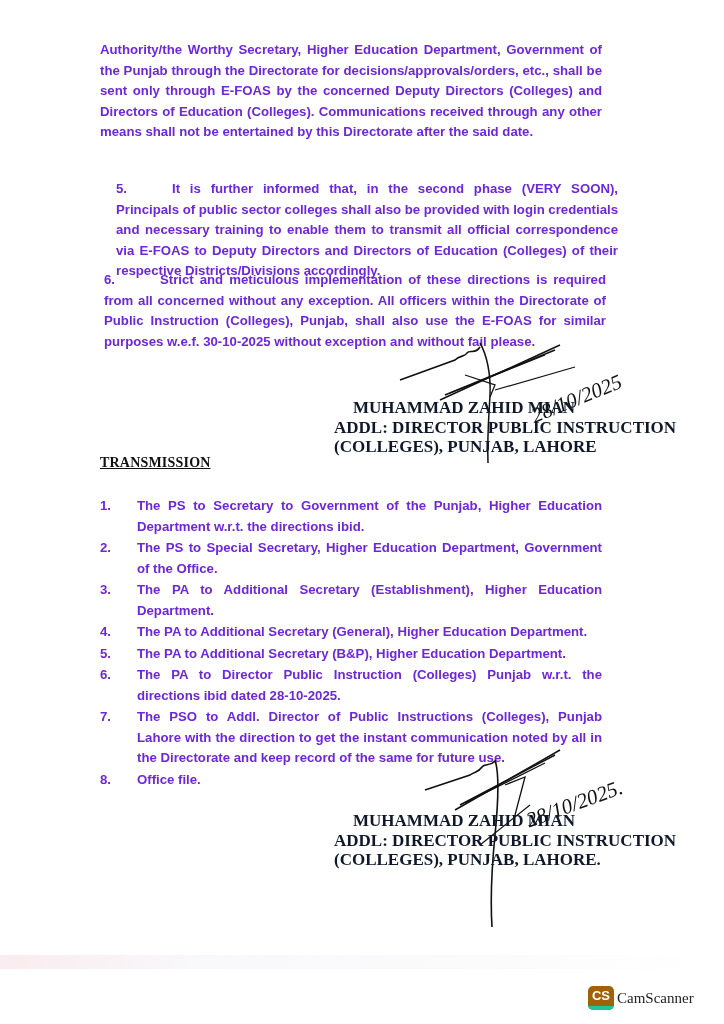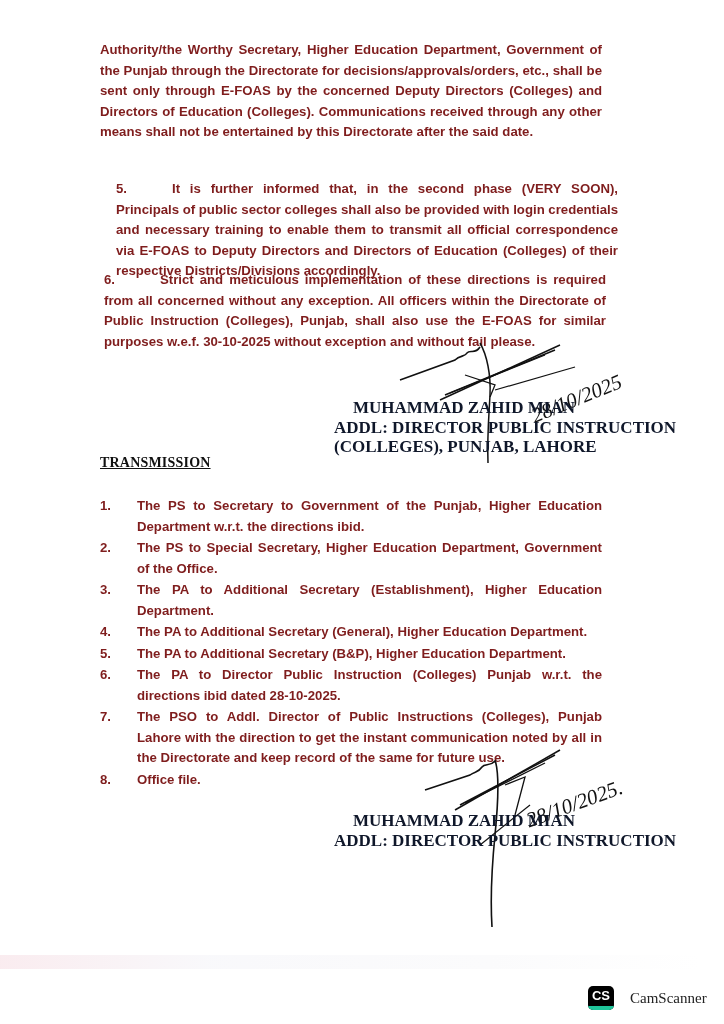--- a/index.html
+++ b/index.html
@@ -5,21 +5,21 @@
     html, body { margin: 0; padding: 0; }
     body {
       width: 724px; height: 1024px; overflow: hidden;
       background: #ffffff; position: relative;
       color: #111111;
     }
     .page { position: absolute; left: 0; top: 0; width: 724px; height: 1024px; }
     .body-text {
       font-family: "Liberation Sans", sans-serif;
       font-size: 13.2px; font-weight: bold; line-height: 20.5px;
-      color: #7f1d1d;
+      color: #6d28d9;
     }
     .para { position: absolute; left: 100px; width: 502px; text-align: justify; }
     .para .num { display: inline-block; width: 56px; }
     .sig-block {
       position: absolute; font-family: "Liberation Serif", serif;
       font-weight: bold; font-size: 17px; line-height: 19.5px; color: #0f172a;
       text-align: center;
     }
     .sig-block div { white-space: nowrap; }
     .heading {
@@ -30,31 +30,31 @@
     .list { position: absolute; left: 100px; width: 502px; }
     .li { display: flex; margin-bottom: 1px; }
     .li .n { width: 37px; flex: 0 0 37px; }
     .li .t { flex: 1; text-align: justify; }
     .signature { position: absolute; pointer-events: none; }
     .cs-logo {
       position: absolute; left: 588px; top: 986px;
       display: flex; align-items: center;
     }
     .cs-badge {
-      width: 26px; height: 24px; border-radius: 5px; background: #000000;
+      width: 26px; height: 24px; border-radius: 5px; background: #a16207;
       position: relative; overflow: hidden;
       font-family: "Liberation Sans", sans-serif; font-weight: bold;
       color: #fff; font-size: 13px; text-align: center; line-height: 20px;
     }
     .cs-badge::after {
       content: ""; position: absolute; left: 0; right: 0; bottom: 0; height: 4px;
       background: #1fc59a;
     }
     .cs-text {
-      margin-left: 16px; font-family: "Liberation Serif", serif;
+      margin-left: 3px; font-family: "Liberation Serif", serif;
       font-size: 15px; color: #222;
     }
     .faint {
       position: absolute; left: 0; top: 955px; width: 700px; height: 14px;
       background: linear-gradient(90deg, rgba(240,200,210,0.35), rgba(230,230,240,0.25) 30%, rgba(235,235,240,0.2) 70%, rgba(0,0,0,0));
     }
   </style>
 </head>
 <body>
 
@@ -131,20 +131,21 @@
     <path d="M45 58 L125 18" stroke="#111" stroke-width="1.3" fill="none"></path>
     <path d="M75 15 C80 30 78 60 75 90 C72 120 70 150 72 182" stroke="#111" stroke-width="1.6" fill="none"></path>
     <path d="M85 40 L105 32 L95 70" stroke="#111" stroke-width="1.3" fill="none"></path>
     <path d="M60 100 L110 60" stroke="#111" stroke-width="1.2" fill="none"></path>
     <text x="100" y="70" transform="rotate(-20 140 50)" font-family="Liberation Serif, serif" font-style="italic" font-size="21" fill="#111">28/10/2025.</text>
   </svg>
 
   <div class="sig-block" style="left:334px; top:811px; width:260px;">
     <div>MUHAMMAD ZAHID MIAN</div>
     <div>ADDL: DIRECTOR PUBLIC INSTRUCTION</div>
+    <div>(COLLEGES), PUNJAB, LAHORE.</div>
   </div>
 
   <div class="faint"></div>
 
   <div class="cs-logo">
     <div class="cs-badge">CS</div>
     <div class="cs-text">CamScanner</div>
   </div>
 </div>
 

